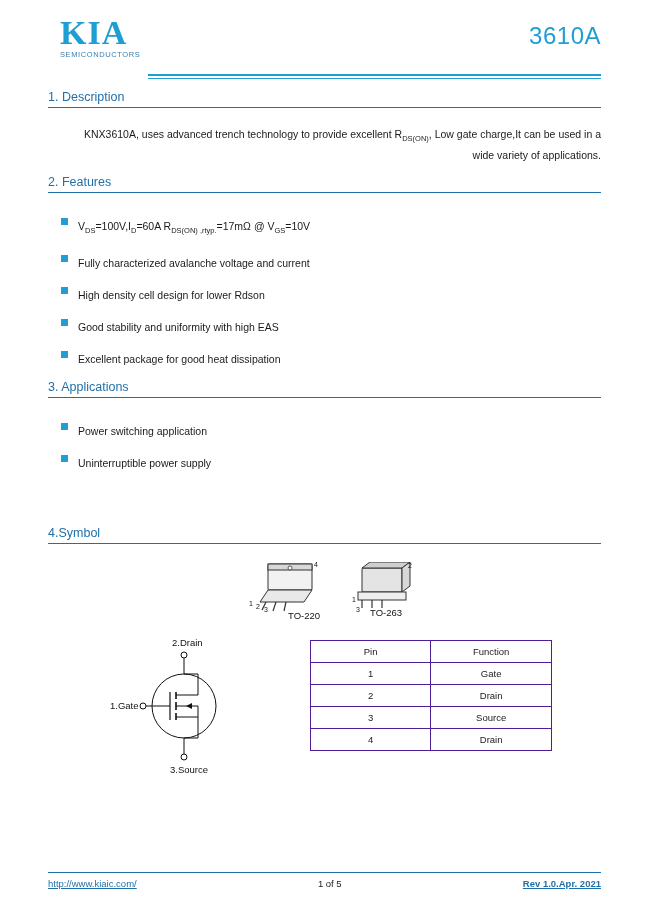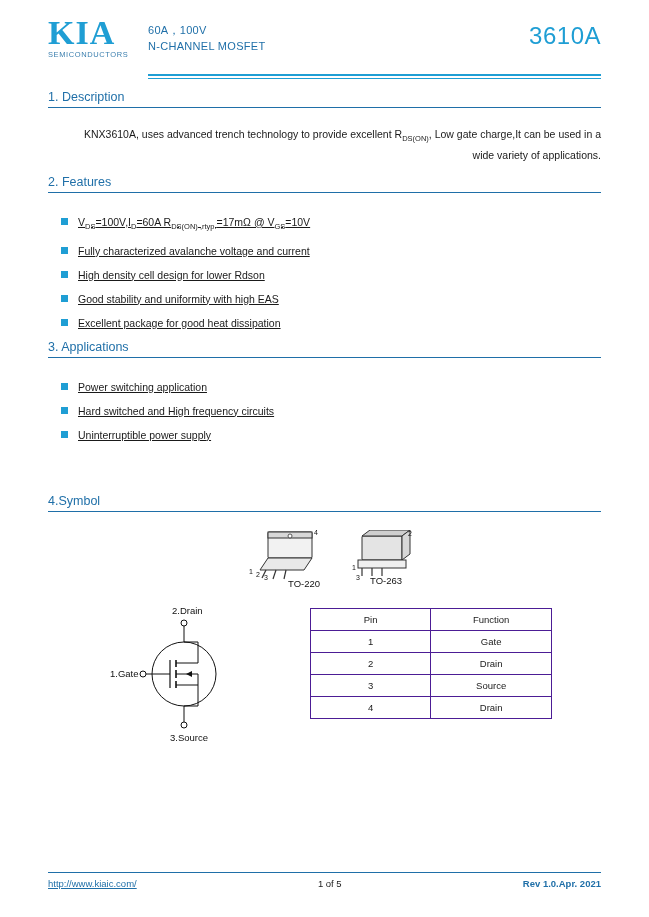--- a/index.html
+++ b/index.html
@@ -24,21 +24,21 @@
   }
 
   
   .header {
     position: relative;
     height: 72px;
     padding-top: 18px;
   }
   .logo-block {
     position: absolute;
-    left: 0;
+    left: 12px;
     top: 16px;
     width: 100px;
   }
   .logo-text {
     font-family: "Liberation Serif", serif;
     font-size: 34px;
     font-weight: bold;
     color: #1f9ed4;
     letter-spacing: 1px;
     line-height: 34px;
@@ -102,24 +102,23 @@
 
   ul.bullets {
     list-style: none;
     margin: 0;
     padding: 0;
     margin-top: 22px;
   }
   ul.bullets li {
     position: relative;
     font-size: 10.5px;
-    line-height: 14px;
+    line-height: 22px;
     padding-left: 30px;
     margin-bottom: 10px;
-    text-decoration: underline;
   }
   ul.bullets li::before {
     content: "";
     position: absolute;
     left: 13px;
     top: 3px;
     width: 7px;
     height: 7px;
     background: #1f9ed4;
   }
@@ -183,35 +182,31 @@
   .footer-row {
     display: flex;
     justify-content: space-between;
     font-size: 9.5px;
   }
   .footer a, .footer .link {
     color: #1f6fa8;
     text-decoration: underline;
   }
   .footer .page-num { color: #1a1a1a; }
-  .footer .rev { color: #1f6fa8; font-weight: bold; }
+  .footer .rev { color: #1f6fa8; font-weight: bold; text-decoration: underline; }
 </style>
 </head>
 <body>
 
 <div class="page">
 
   <div class="header">
     <div class="logo-block">
       <div class="logo-text">KIA</div>
       <div class="logo-sub">SEMICONDUCTORS</div>
-    </div>
-    <div class="header-mid">
-      <div>60A，100V</div>
-      <div>N-CHANNEL MOSFET</div>
     </div>
     <div class="part-number">3610A</div>
     <div class="header-rules">
       <div class="r1"></div>
       <div class="r2"></div>
     </div>
   </div>
 
   <div class="section-title">1. Description</div>
   <div class="section-rule"></div>
@@ -230,21 +225,20 @@
     <li>Fully characterized avalanche voltage and current</li>
     <li>High density cell design for lower Rdson</li>
     <li>Good stability and uniformity with high EAS</li>
     <li>Excellent package for good heat dissipation</li>
   </ul>
 
   <div class="section-title">3. Applications</div>
   <div class="section-rule"></div>
   <ul class="bullets">
     <li>Power switching application</li>
-    <li>Hard switched and High frequency circuits</li>
     <li>Uninterruptible power supply</li>
   </ul>
 
   <div class="section-title" style="margin-top:52px">4.Symbol</div>
   <div class="section-rule"></div>
 
   <div class="symbol-area">
 
     <div class="packages">
       <svg width="260" height="62" viewBox="0 0 260 62">

